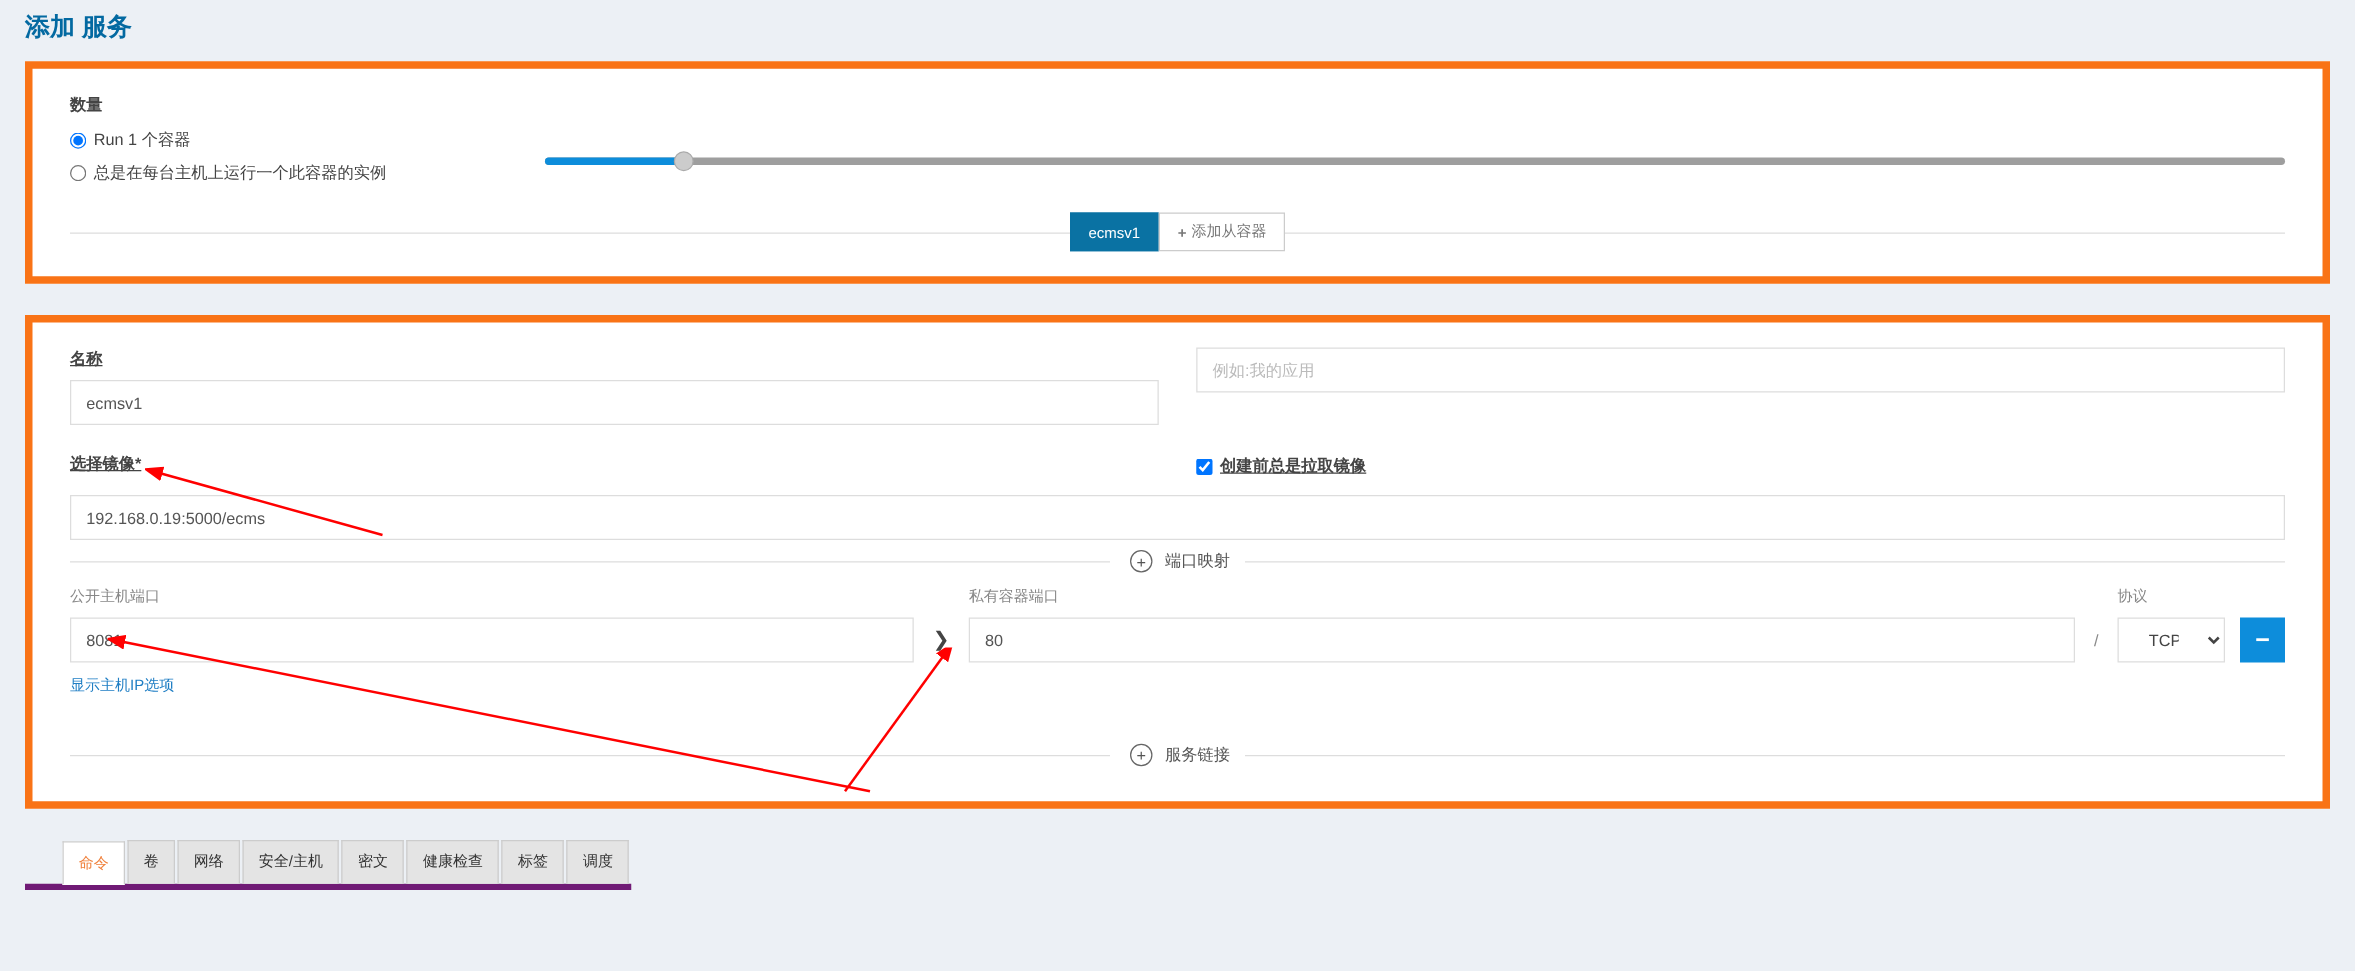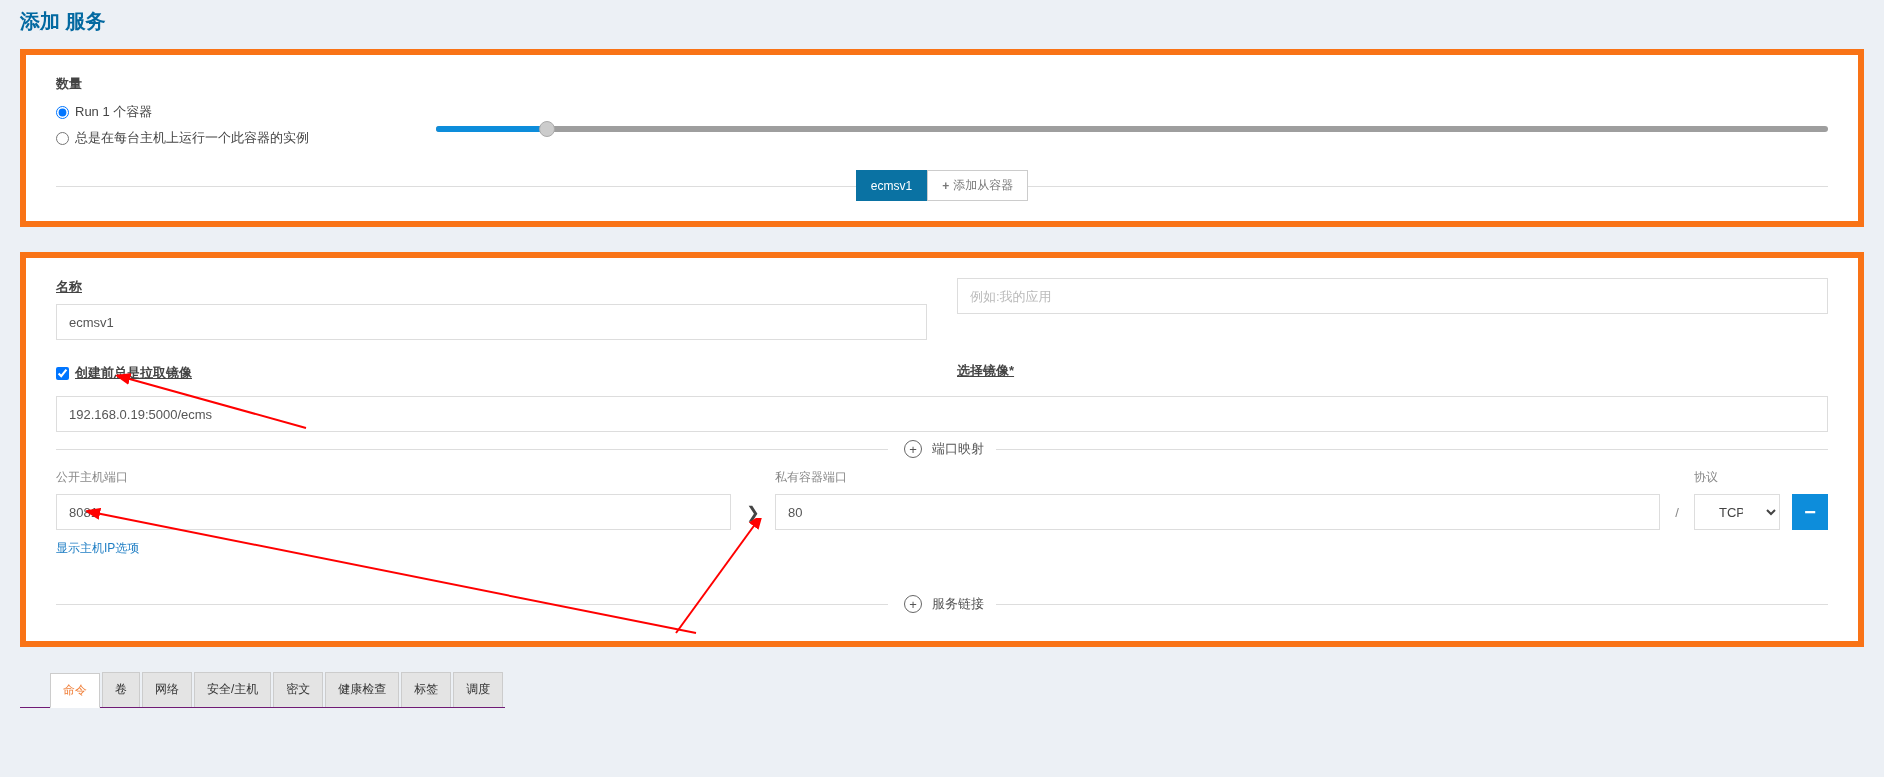--- a/index.html
+++ b/index.html
@@ -247,21 +247,21 @@
   
   .arrow-svg{
     position:absolute;
     pointer-events:none;
   }
 
   
   .tabs{
     display:flex;
     margin-top:4px;
-    border-bottom:1px solid #701a75;
+    border-bottom:5px solid #701a75;
     width:fit-content;
     padding-left:30px;
   }
   .tab{
     padding:8px 12px;
     background:#e4e4e4;
     border:1px solid #ccc;
     border-bottom:none;
     margin-right:2px;
     font-size:12px;
@@ -326,27 +326,27 @@
       </div>
       <div class="col">
         <input type="text" class="text-input" placeholder="例如:我的应用" style="">
       </div>
     </div>
 
     <div class="row-space"></div>
 
     <div class="form-grid">
       <div class="col">
+        <div class="field-label">选择镜像*</div>
+      </div>
+      <div class="col">
         <label class="check-row">
           <input type="checkbox" checked="" style="">
           <span>创建前总是拉取镜像</span>
         </label>
-      </div>
-      <div class="col">
-        <div class="field-label">选择镜像*</div>
       </div>
     </div>
     <div style="height:8px;"></div>
     <input type="text" class="text-input" value="192.168.0.19:5000/ecms" style="">
 
     <div class="divider-head">
       <span class="circle-plus">+</span>
       <span class="txt">端口映射</span>
     </div>
 

